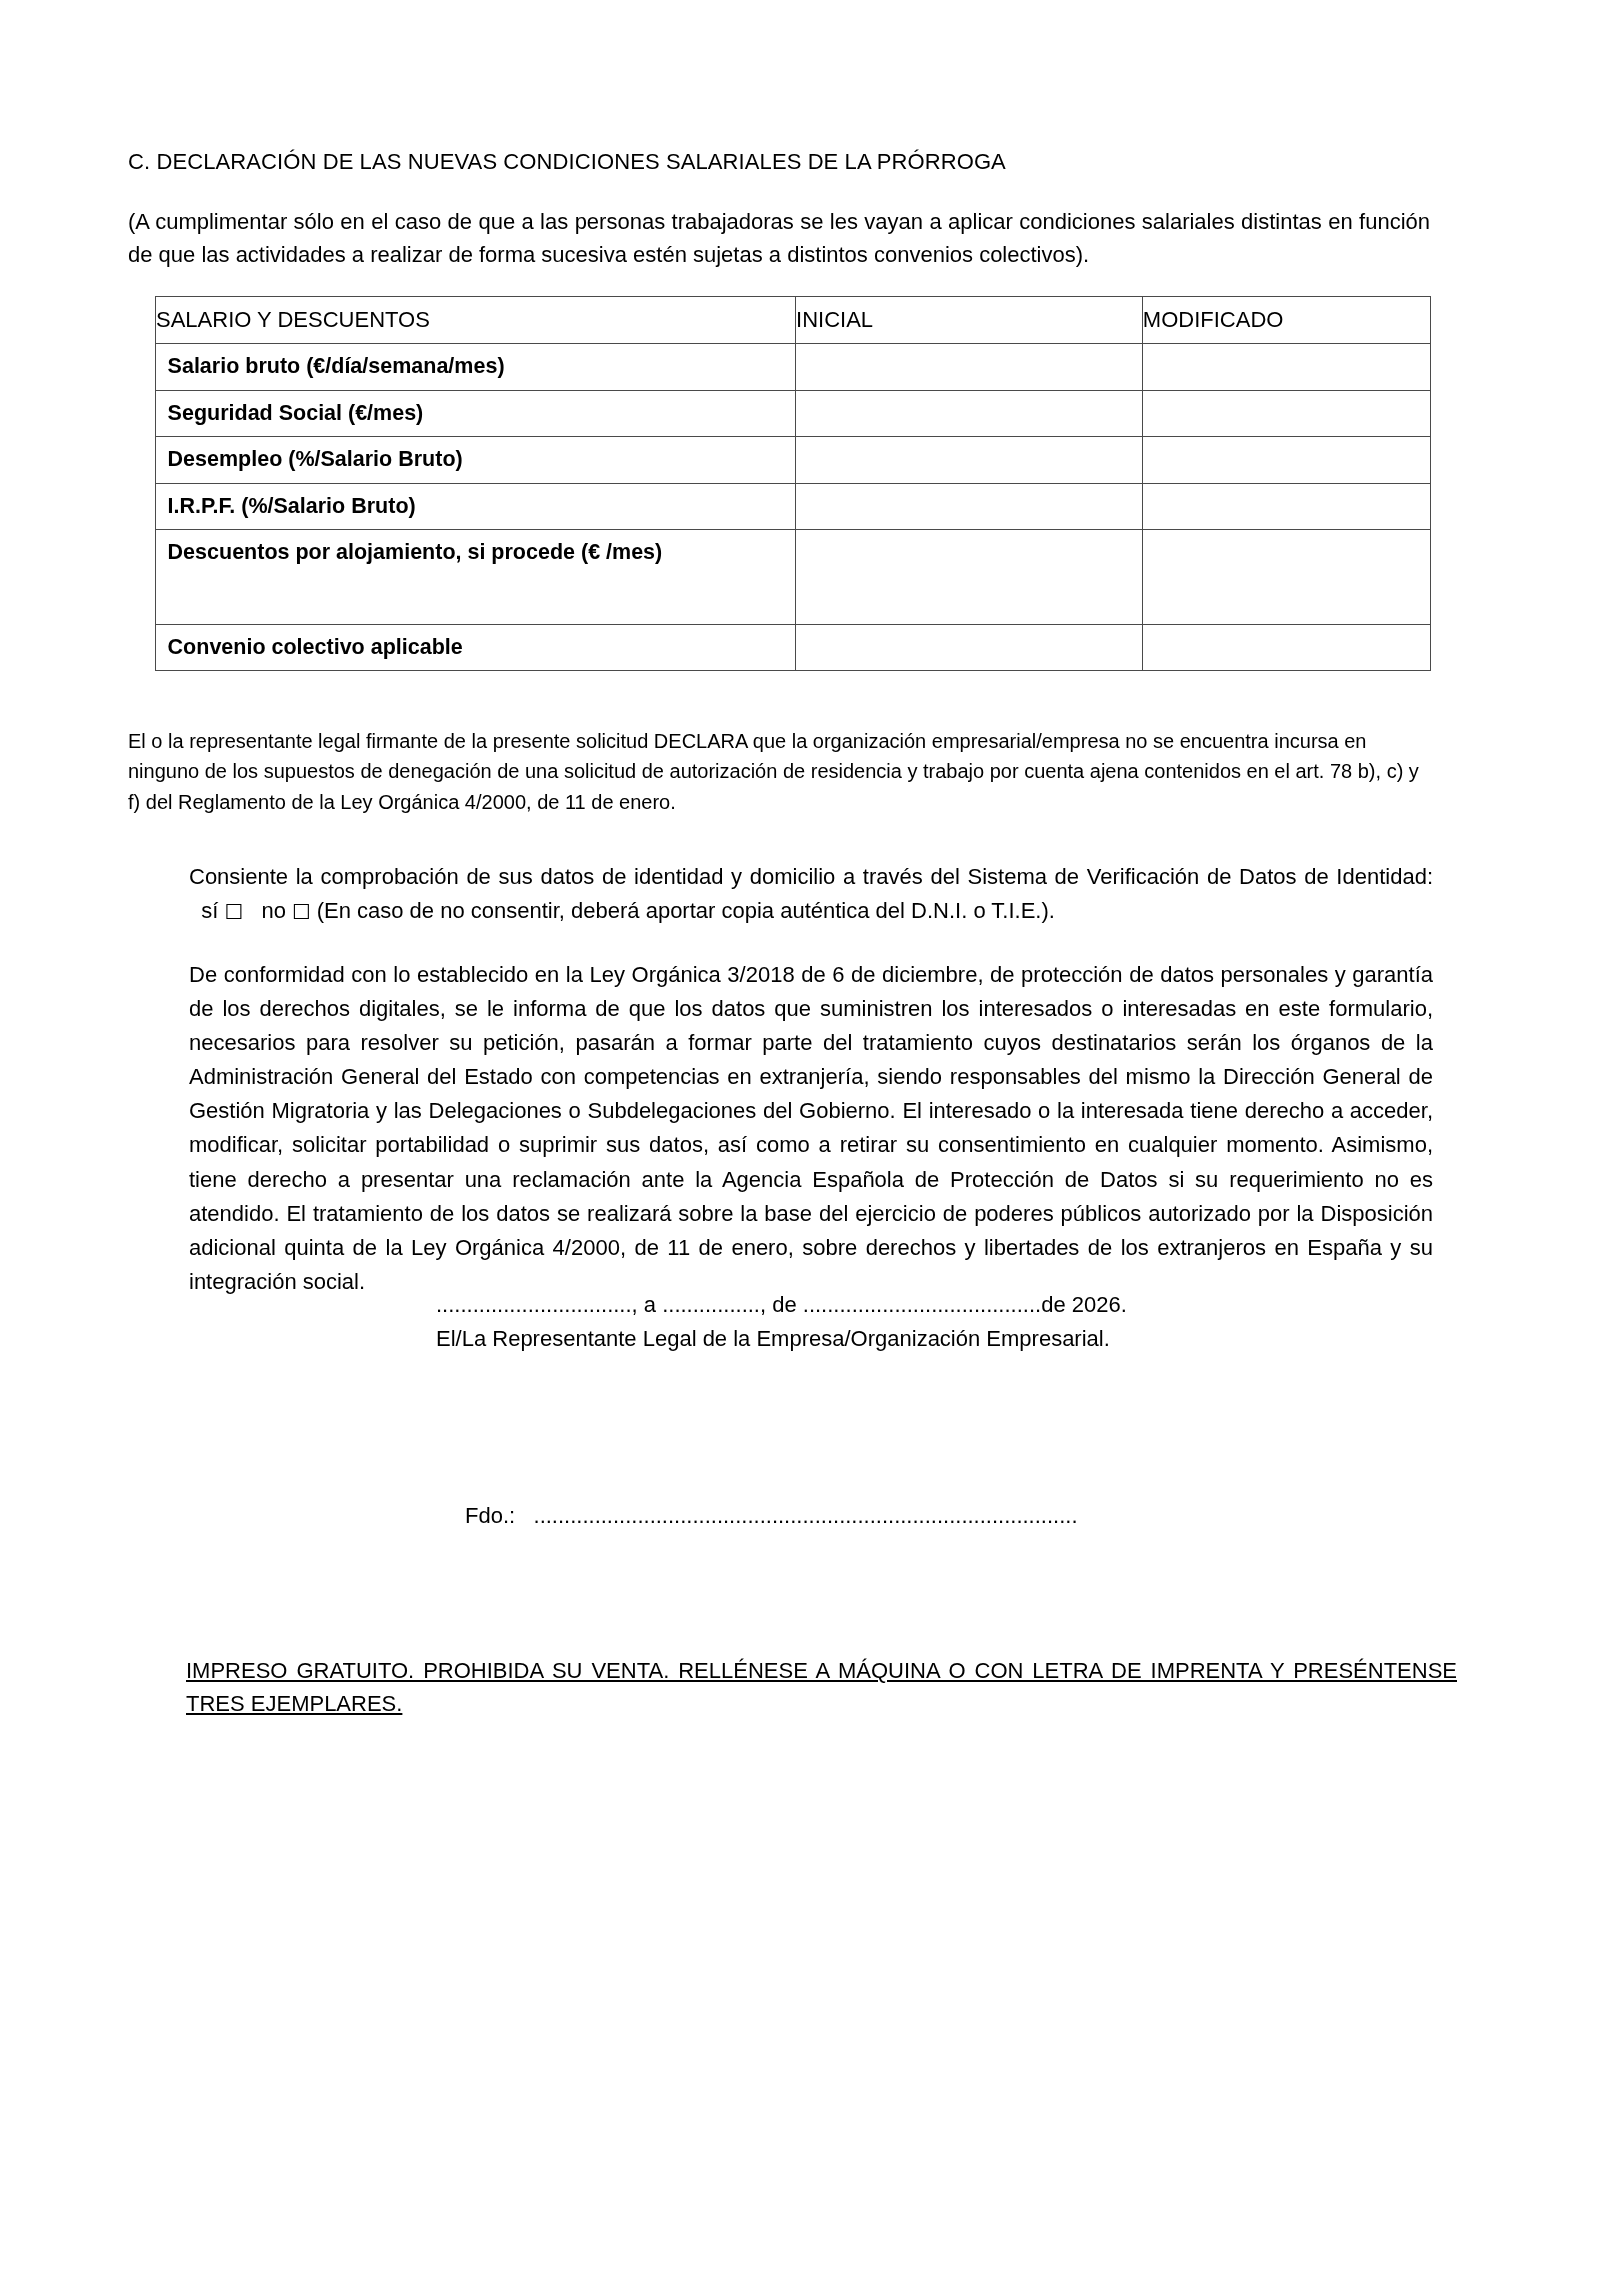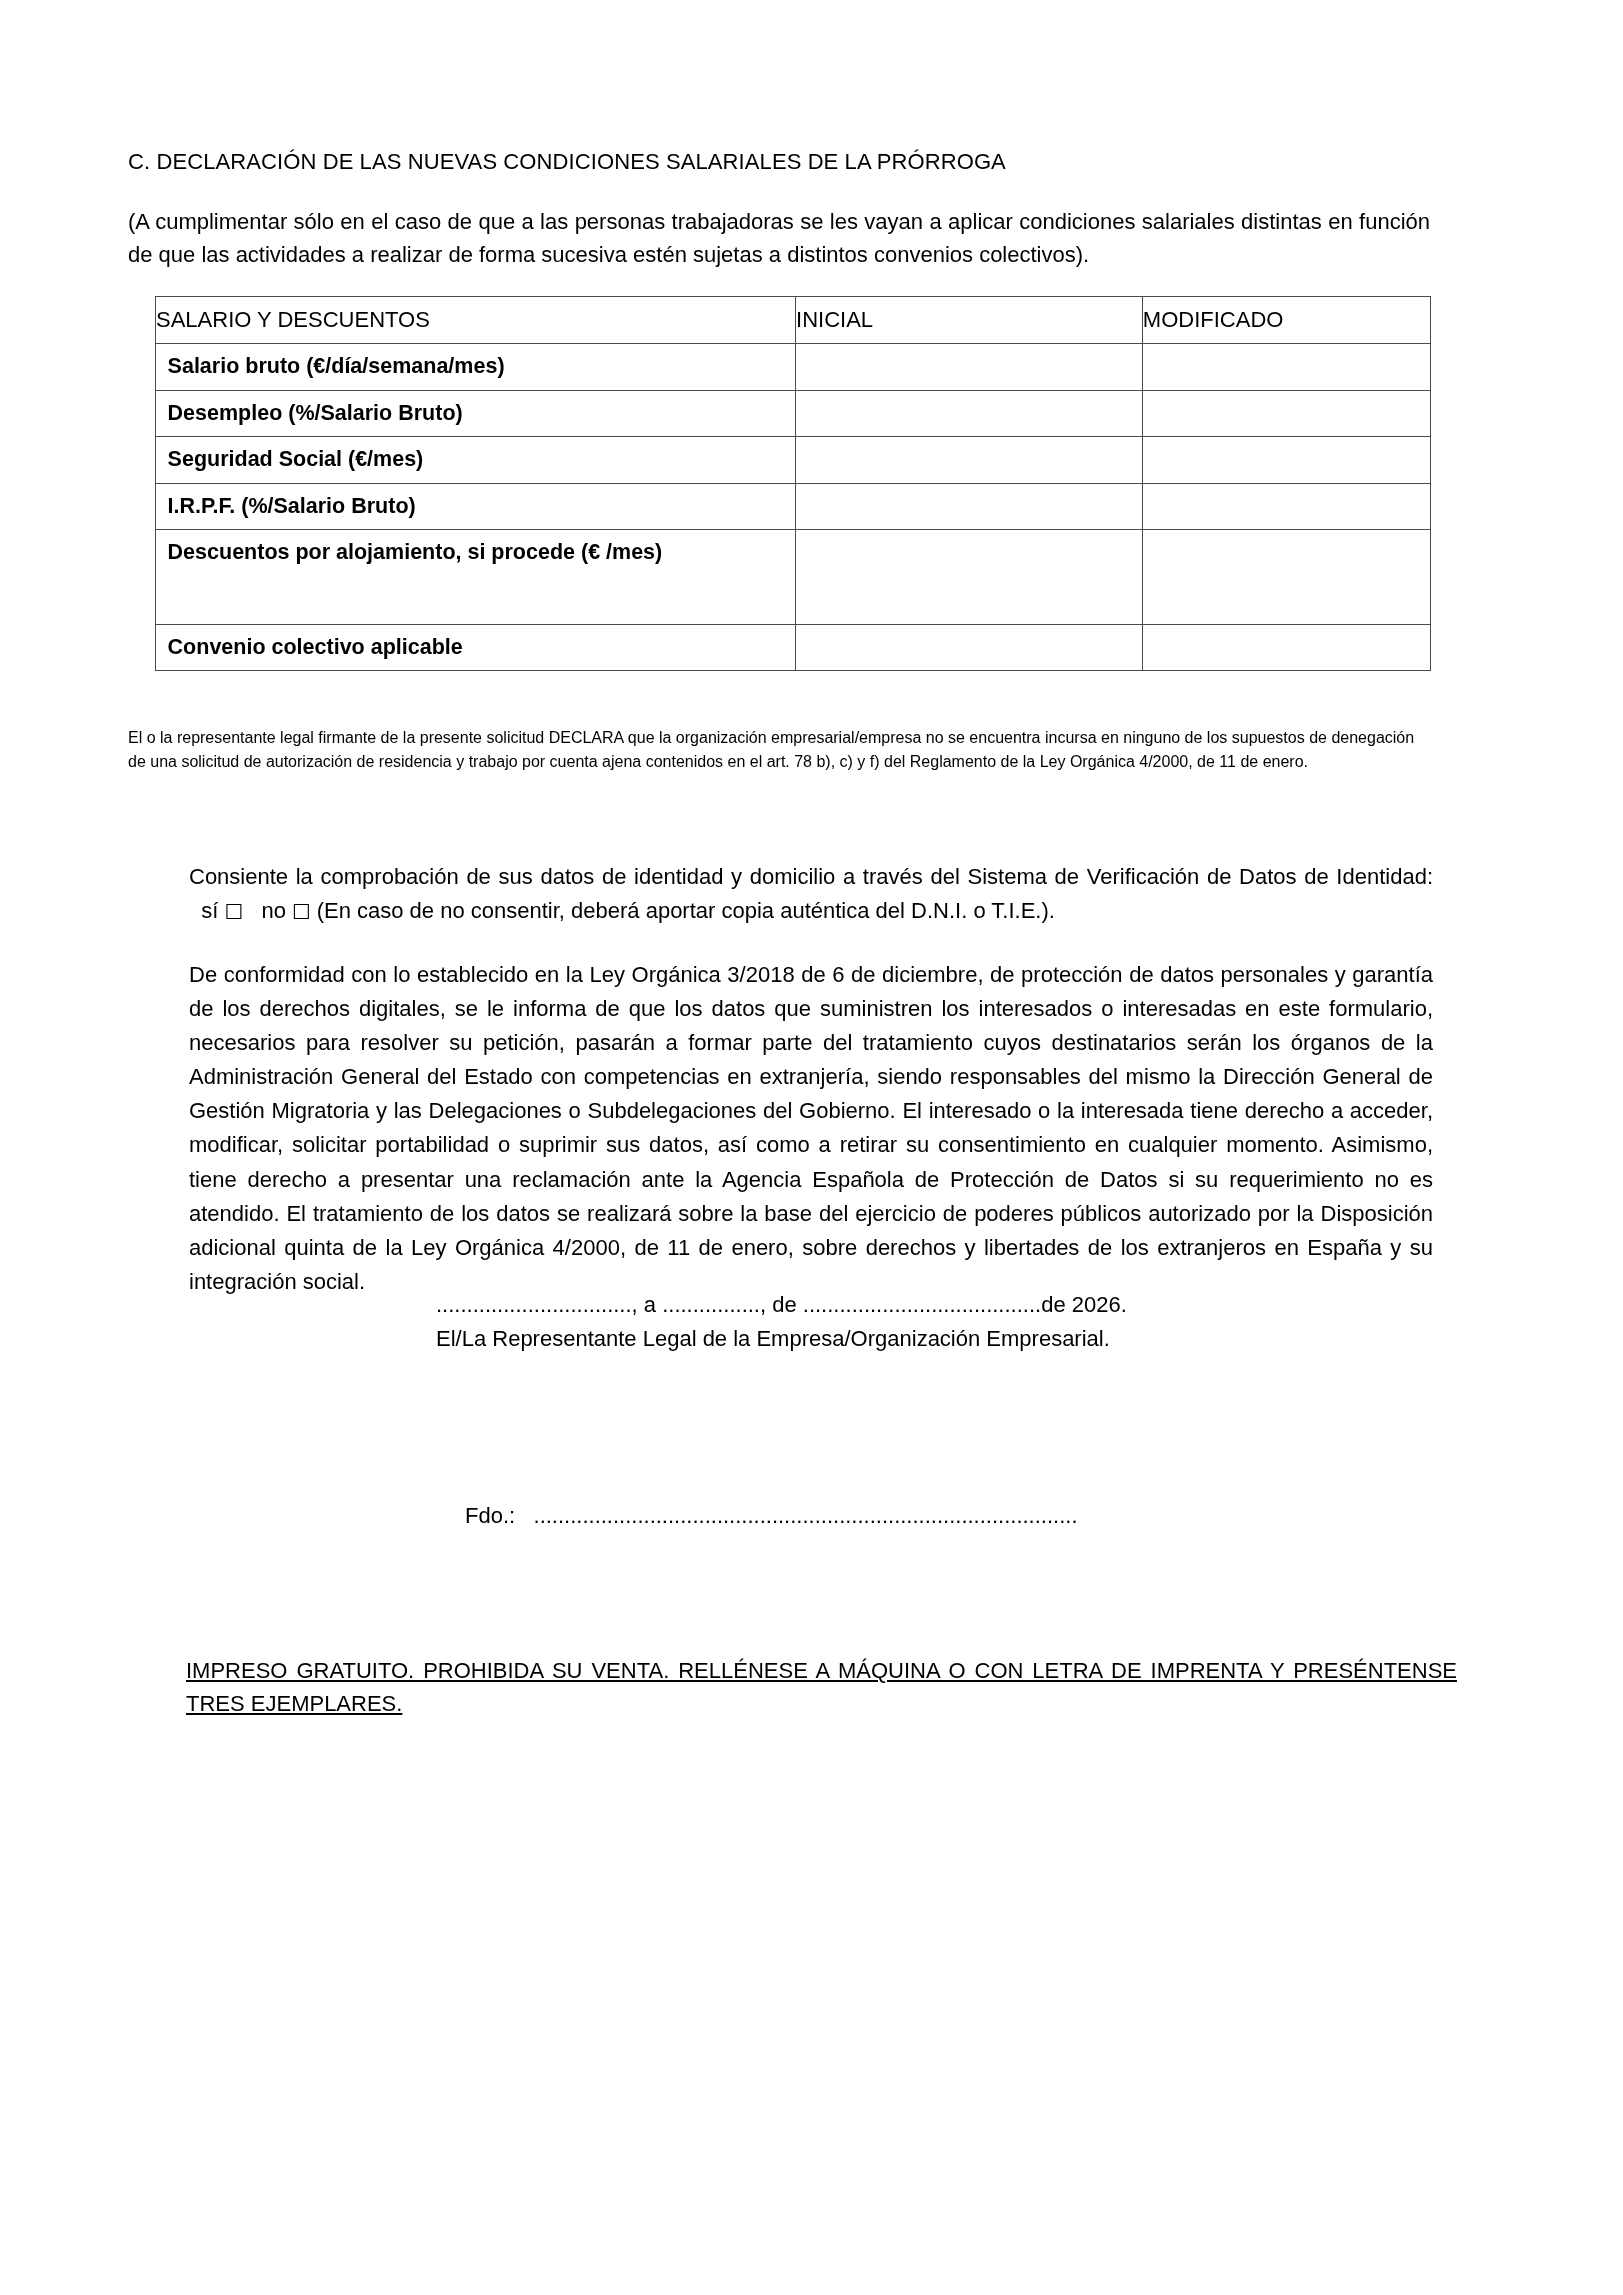--- a/index.html
+++ b/index.html
@@ -84,21 +84,21 @@
     height: 45px;
   }
   table.salary-table tr.tall td { height: 79px; }
 
   
   .declara-para {
     position: absolute;
     left: 128px;
     top: 726px;
     width: 1307px;
-    font-size: 16px;
+    font-size: 20px;
     line-height: 1.52;
   }
   .indent-para {
     position: absolute;
     left: 189px;
     width: 1244px;
     font-size: 22px;
     line-height: 1.55;
     text-align: justify;
     text-align-last: left;
@@ -169,26 +169,26 @@
           <th>MODIFICADO</th>
         </tr>
       </thead>
       <tbody>
         <tr>
           <td class="concept">Salario bruto (€/día/semana/mes)</td>
           <td class="fill"></td>
           <td class="fill"></td>
         </tr>
         <tr>
+          <td class="concept">Seguridad Social (€/mes)</td>
+          <td class="fill"></td>
+          <td class="fill"></td>
+        </tr>
+        <tr>
           <td class="concept">Desempleo (%/Salario Bruto)</td>
-          <td class="fill"></td>
-          <td class="fill"></td>
-        </tr>
-        <tr>
-          <td class="concept">Seguridad Social (€/mes)</td>
           <td class="fill"></td>
           <td class="fill"></td>
         </tr>
         <tr>
           <td class="concept">I.R.P.F. (%/Salario Bruto)</td>
           <td class="fill"></td>
           <td class="fill"></td>
         </tr>
         <tr class="tall">
           <td class="concept">Descuentos por alojamiento, si procede (€ /mes)</td>

